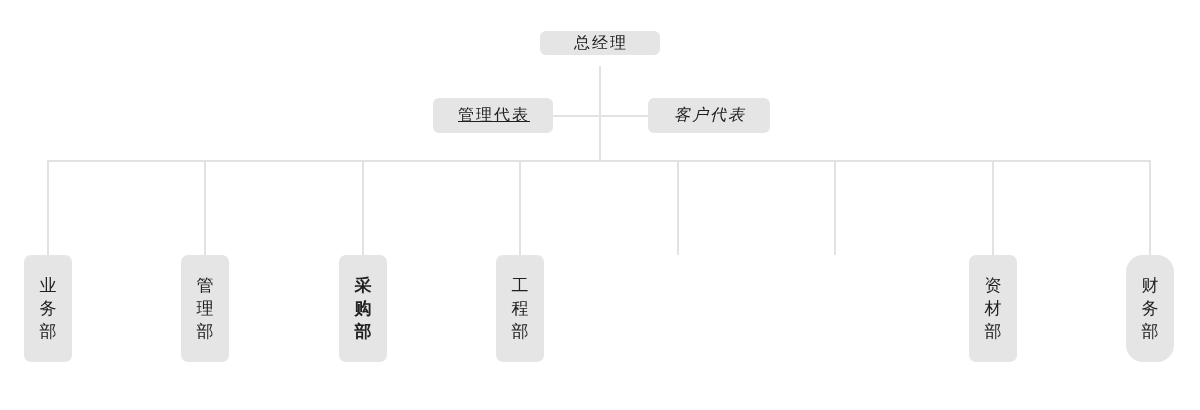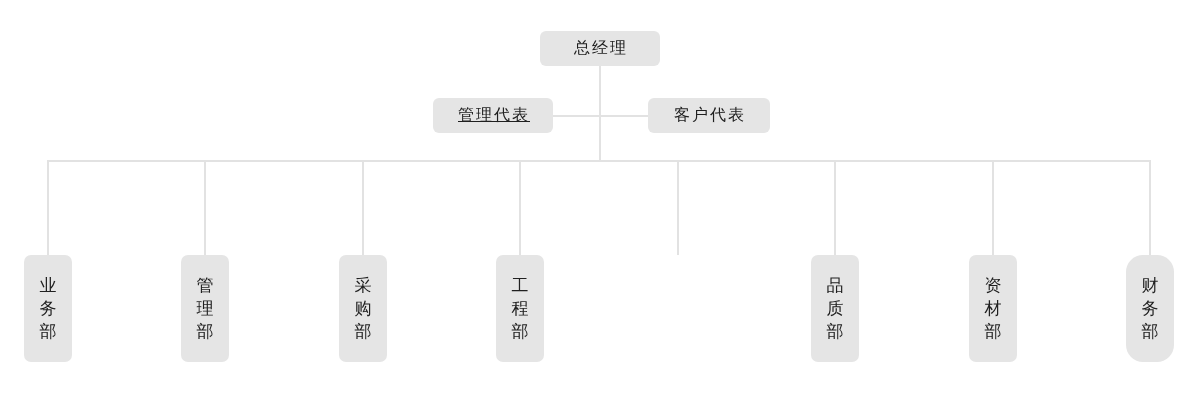--- a/index.html
+++ b/index.html
@@ -24,23 +24,23 @@
     display: flex;
     align-items: center;
     justify-content: center;
     color: #202020;
     font-size: 16px;
     letter-spacing: 2px;
     text-indent: 2px;
     box-sizing: border-box;
     white-space: nowrap;
   }
-  .node.root  { left: 540px; top: 31px;  width: 120px; height: 35px; }
+  .node.root  { left: 540px; top: 31px;  width: 120px; height: 24px; }
   .node.rep-l { left: 433px; top: 98px;  width: 120px; height: 35px; text-decoration: underline; }
-  .node.rep-r { left: 648px; top: 98px;  width: 122px; height: 35px; }
+  .node.rep-r { left: 648px; top: 98px;  width: 122px; height: 35px; font-style: italic; }
   .node.dept {
     top: 255px;
     width: 48px;
     height: 107px;
     border-radius: 7px;
     letter-spacing: 0;
     text-indent: 0;
   }
   .vtext {
     display: block;
@@ -60,21 +60,21 @@
   .line.h { height: 2px; }
   .trunk    { left: 599px; top: 66px;  height: 96px; }
   .rep-link { left: 553px; top: 115px; width: 95px; }
   .bus      { left: 47px;  top: 160px; width: 1104px; }
   .drop     { top: 162px;  height: 93px; }
   .drop.d0 { left: 47px; }   .drop.d1 { left: 204px; }
   .drop.d2 { left: 362px; }  .drop.d3 { left: 519px; }
   .drop.d4 { left: 677px; }  .drop.d5 { left: 834px; }
   .drop.d6 { left: 992px; }  .drop.d7 { left: 1149px; }
   .dept.b0 { left: 24px; }   .dept.b1 { left: 181px; font-family: Liberation Serif, serif; }
-  .dept.b2 { left: 339px; }  .dept.b3 { left: 496px; align-items: center; }
+  .dept.b2 { left: 339px; font-weight: bold; }  .dept.b3 { left: 496px; align-items: center; }
   .dept.b4 { left: 654px; }  .dept.b5 { left: 811px; }
   .dept.b6 { left: 969px; }  .dept.b7 { left: 1126px; border-radius: 17px; }
 </style>
 </head>
 <body>
 
 <div class="canvas">
 
   <div class="node root">总经理</div>
 
@@ -101,23 +101,20 @@
   </div>
   <div class="node dept b1">
     <span class="vtext">管理部</span>
   </div>
   <div class="node dept b2">
     <span class="vtext">采购部</span>
   </div>
   <div class="node dept b3">
     <span class="vtext">工程部</span>
   </div>
-  <div class="node dept b5">
-    <span class="vtext">品质部</span>
-  </div>
   <div class="node dept b6">
     <span class="vtext">资材部</span>
   </div>
   <div class="node dept b7">
     <span class="vtext">财务部</span>
   </div>
 
 </div>
 
 </body></html>

